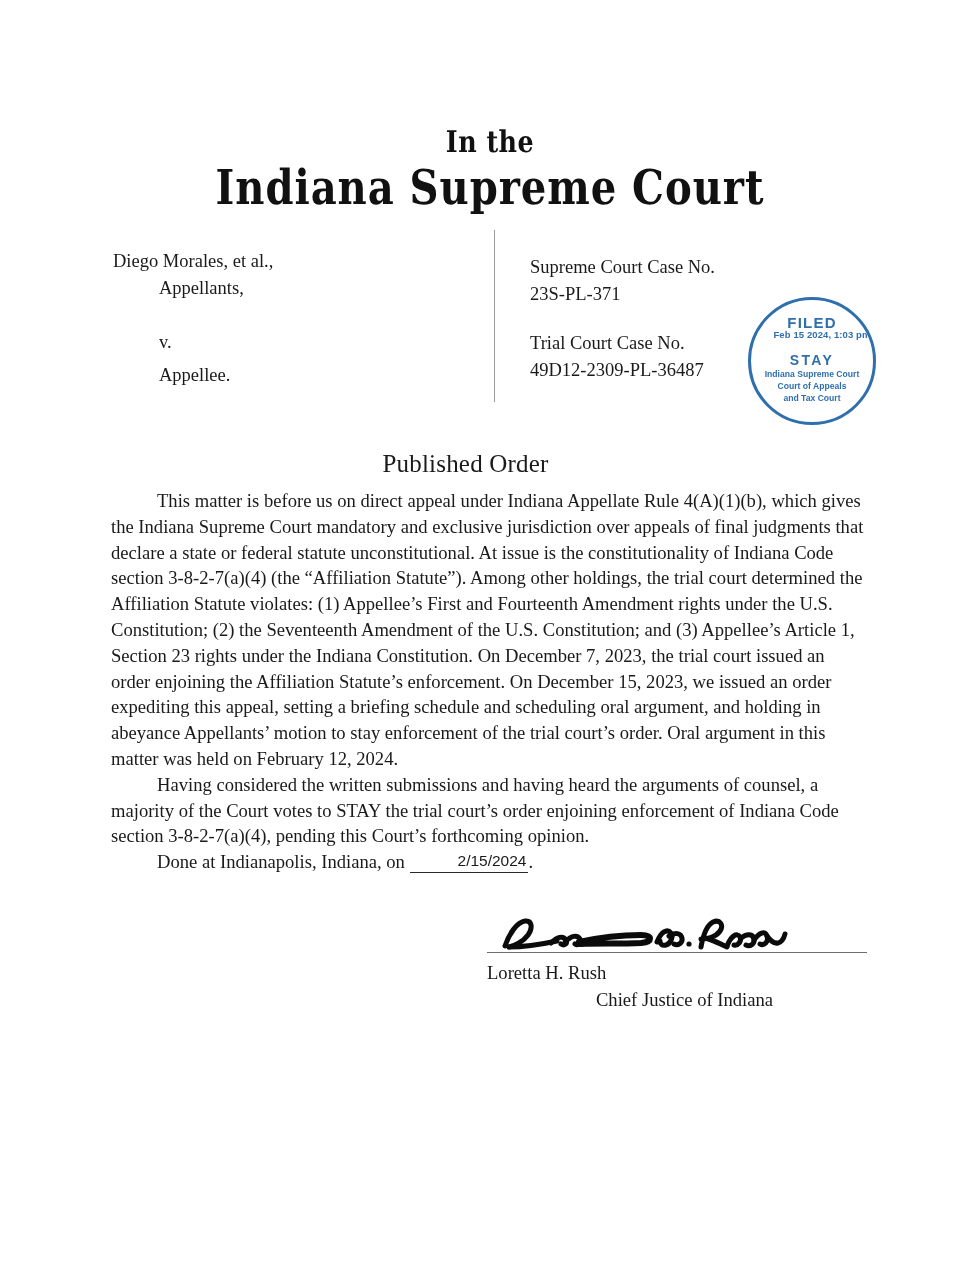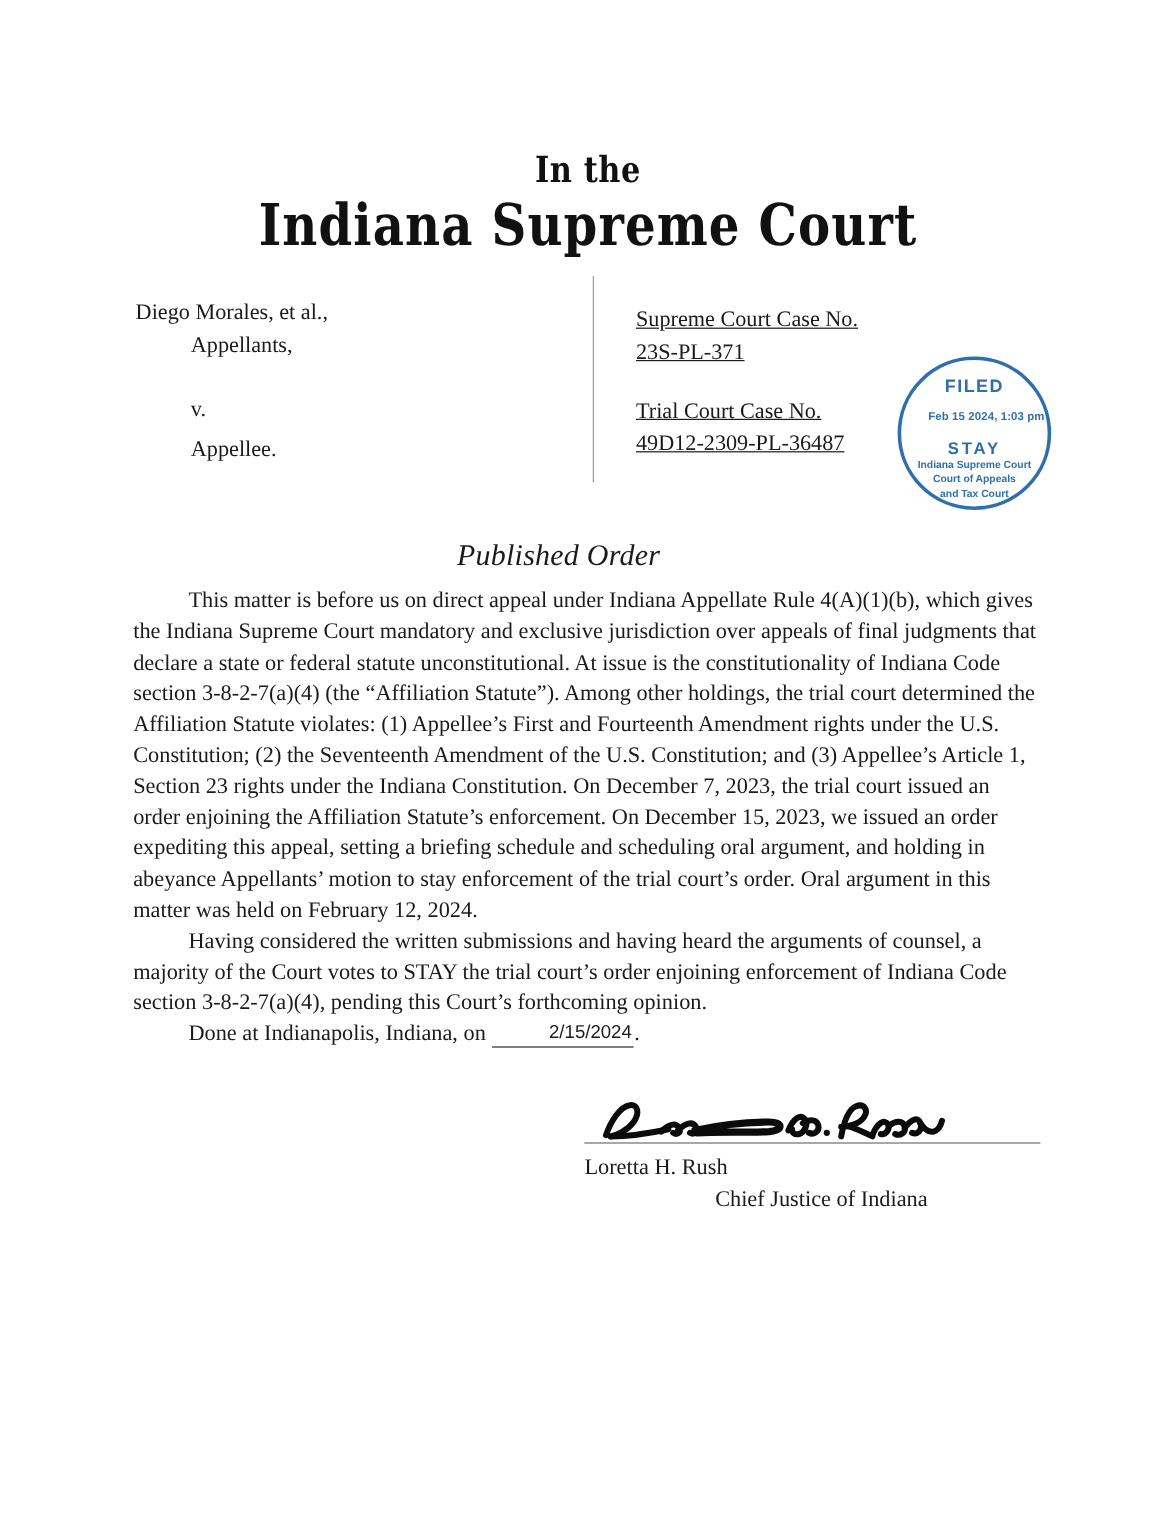--- a/index.html
+++ b/index.html
@@ -73,21 +73,21 @@
   }
   .caption-right {
     position: absolute;
     left: 417px;
     top: 6px;
     width: 330px;
   }
   .party-name { margin: 0; }
   .party-role { margin: 0 0 0 46px; }
   .party-v { margin: 27px 0 6px 46px; }
-  .case-block { margin-bottom: 22px; text-decoration: underline; }
+  .case-block { margin-bottom: 22px; }
   .case-line { margin: 0; }
 
   .divider {
     position: absolute;
     left: 494px;
     top: 230px;
     width: 1px;
     height: 172px;
     background: #9a9a9a;
   }
@@ -110,21 +110,20 @@
   .stamp-filed {
     font-size: 15px;
     font-weight: 700;
     letter-spacing: 1.2px;
     margin-top: 15px;
     line-height: 1;
   }
   .stamp-date {
     font-size: 9.5px;
     font-weight: 600;
-    margin-top: 13px;
     line-height: 1;
     letter-spacing: 0.1px;
     padding-left: 20px;
   }
   .stamp-clerk {
     font-size: 14px;
     font-weight: 700;
     letter-spacing: 2.4px;
     margin-top: 13px;
     line-height: 1;
@@ -138,21 +137,20 @@
 
   
   .order-title {
     position: absolute;
     left: 0;
     top: 450px;
     width: 931px;
     text-align: center;
     font-size: 25px;
     letter-spacing: 0.2px;
-    font-style: italic;
   }
 
   
   .body-copy {
     position: absolute;
     left: 111px;
     top: 488px;
     width: 757px;
     font-size: 18.6px;
     line-height: 25.8px;

